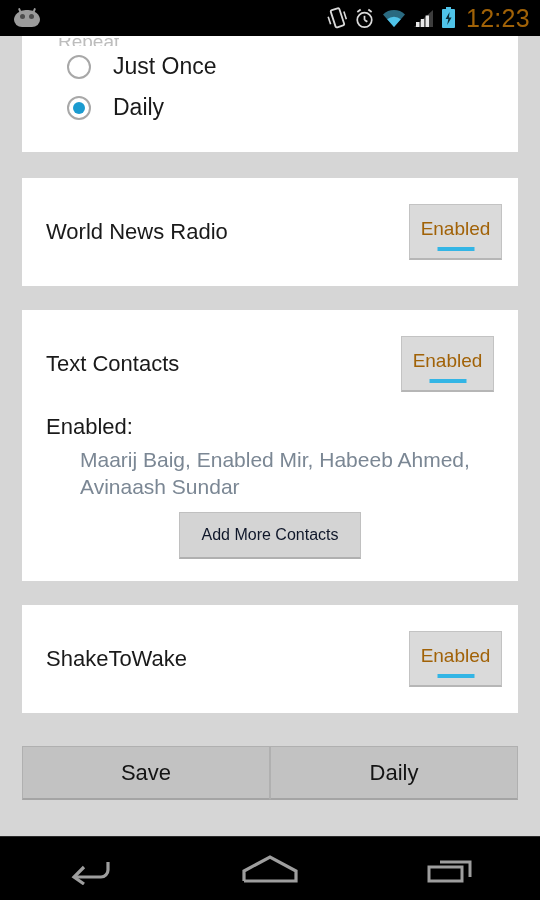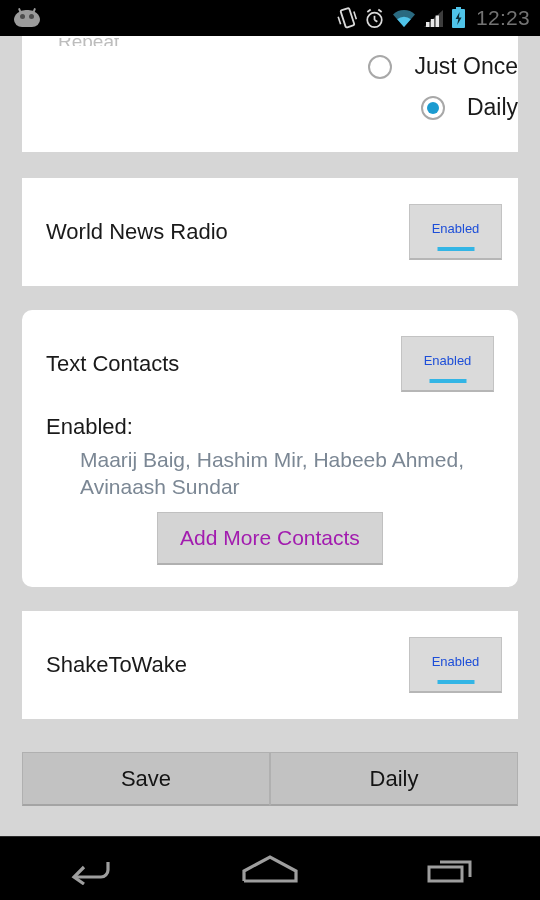--- a/index.html
+++ b/index.html
@@ -49,22 +49,22 @@
   .cid-ant {
     position: absolute; top: 0px; width: 2px; height: 6px;
     background: #9b9b9b; border-radius: 1px;
   }
   .cid-ant.l { left: 5px; transform: rotate(-22deg); }
   .cid-ant.r { left: 19px; transform: rotate(22deg); }
 
   .icon-sb { display: block; }
 
   .clock {
-    color: #737373;
-    font-size: 21px;
+    color: #a16207;
+    font-size: 25px;
     letter-spacing: 0.3px;
     margin-left: 3px;
     font-family: "Liberation Sans", sans-serif;
   }
 
   
   .content {
     flex: 1 1 auto;
     background: #d6d6d6;
     overflow: hidden;
@@ -88,21 +88,20 @@
     color: #bdbdbd;
     padding-left: 36px;
     height: 8px;
     overflow: hidden;
     line-height: 8px;
   }
   .radio-row {
     display: flex;
     align-items: center;
     padding: 7px 0 7px 45px;
-    justify-content: flex-end;
   }
   .radio {
     width: 24px; height: 24px;
     border-radius: 50%;
     border: 2px solid #a8a8a8;
     background: #ffffff;
     position: relative;
     flex: 0 0 24px;
   }
   .radio.checked::after {
@@ -138,36 +137,36 @@
     width: 93px;
     height: 56px;
     position: relative;
     display: flex;
     align-items: center;
     justify-content: center;
     padding-bottom: 6px;
     cursor: pointer;
   }
   .btn-enabled span.lbl {
-    font-size: 13px;
-    color: #1d4ed8;
+    font-size: 19px;
+    color: #a16207;
     text-align: right;
   }
   .btn-enabled .underline {
     position: absolute;
     bottom: 7px;
     left: 50%;
     transform: translateX(-50%);
     width: 37px;
     height: 4px;
     background: #33b5e5;
   }
 
   
-  .contacts-card { padding: 0 0 22px 0; border-radius: 10px; }
+  .contacts-card { padding: 0 0 22px 0; }
   .contacts-head {
     display: flex;
     align-items: center;
     justify-content: space-between;
     padding: 26px 24px 12px 24px;
   }
   .contacts-label {
     font-size: 22px;
     color: #1a1a1a;
     padding: 10px 0 2px 24px;
@@ -180,22 +179,22 @@
   }
   .add-contacts-wrap {
     display: flex;
     justify-content: center;
     padding-top: 12px;
   }
   .btn-add {
     background: #d4d4d4;
     border: 1px solid #c0c0c0;
     border-bottom: 2px solid #b0b0b0;
-    font-size: 21px;
-    color: #a21caf;
+    font-size: 16px;
+    color: #0f172a;
     padding: 13px 22px;
     cursor: pointer;
     font-family: "Liberation Sans", sans-serif;
   }
 
   
   .action-bar {
     display: flex;
     padding: 9px 22px 0 22px;
   }
@@ -318,21 +317,21 @@
 
     <div class="card contacts-card">
       <div class="contacts-head">
         <span class="toggle-title">Text Contacts</span>
         <div class="btn-enabled">
           <span class="lbl">Enabled</span>
           <span class="underline"></span>
         </div>
       </div>
       <div class="contacts-label">Enabled:</div>
-      <div class="contacts-names">Maarij Baig, Hashim Mir, Habeeb Ahmed, Avinaash Sundar</div>
+      <div class="contacts-names">Maarij Baig, Enabled Mir, Habeeb Ahmed, Avinaash Sundar</div>
       <div class="add-contacts-wrap">
         <button class="btn-add">Add More Contacts</button>
       </div>
     </div>
 
     <div class="gap-10"></div>
 
     <div class="card toggle-card">
       <span class="toggle-title">ShakeToWake</span>
       <div class="btn-enabled">

